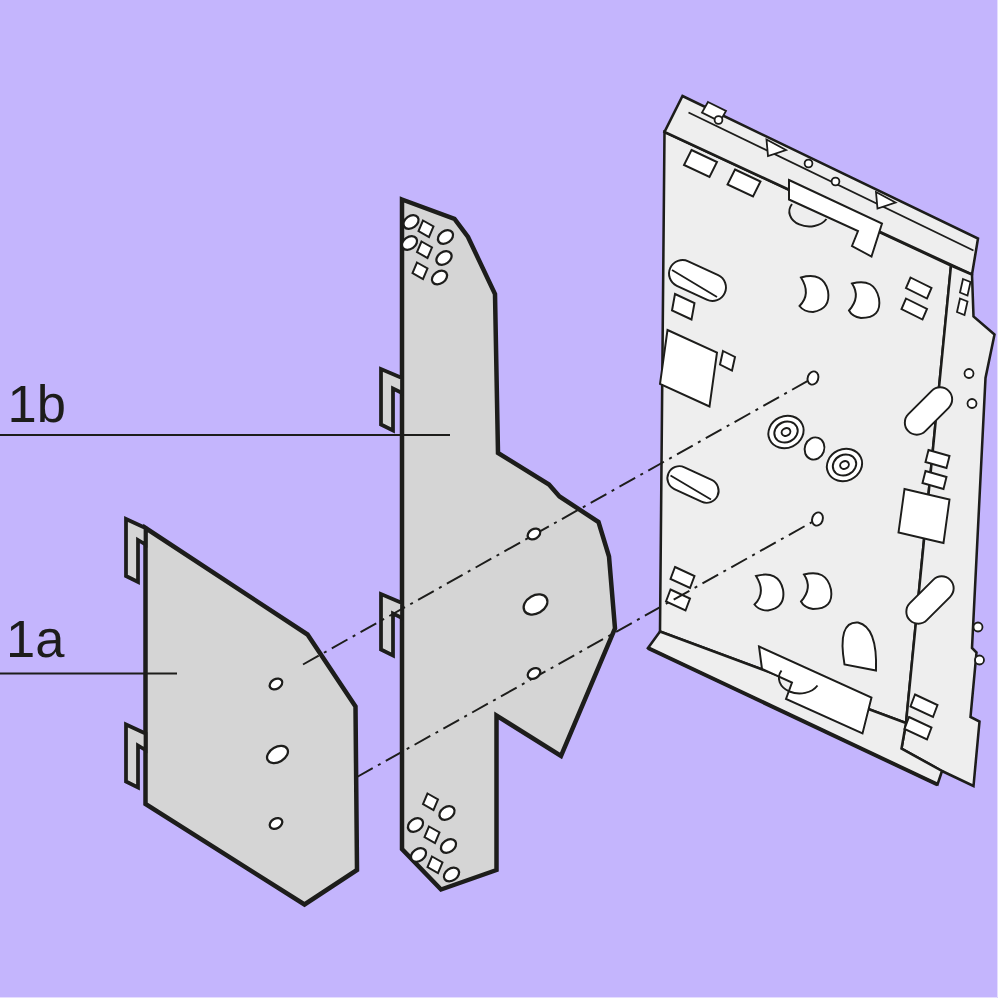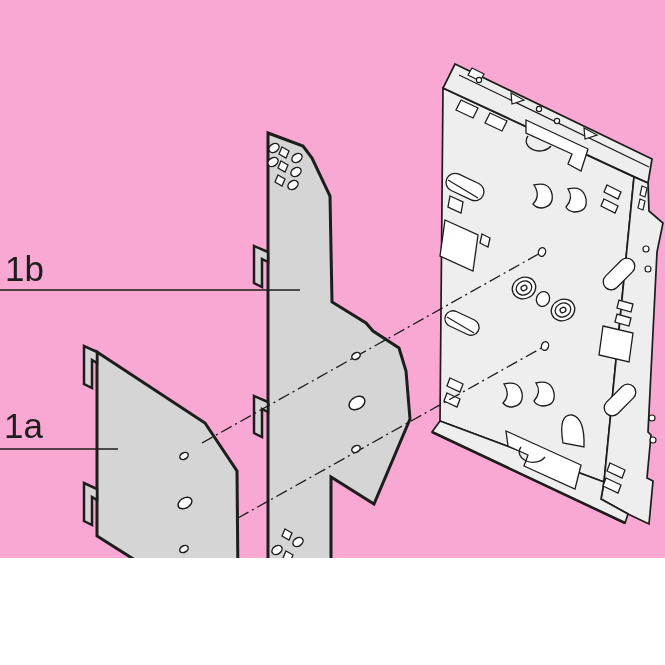--- a/index.html
+++ b/index.html
@@ -1,16 +1,16 @@
 <!DOCTYPE html>
 <html><head>
 <meta charset="utf-8">
 <style>
   html,body{margin:0;padding:0;background:#ffffff;}
-  .canvas{position:relative;width:665px;height:558px;background:#f9a8d4;overflow:hidden;
+  .canvas{position:relative;width:665px;height:665px;background:#c4b5fd;overflow:hidden;
           font-family:"Liberation Sans",sans-serif;}
   svg{display:block;}
   
   .s30{stroke:#1d1d1b;stroke-width:3;stroke-linejoin:miter;}
   .s25{stroke:#1d1d1b;stroke-width:2.5;stroke-linejoin:miter;}
   .s17{stroke:#1d1d1b;stroke-width:1.7;stroke-linejoin:miter;}
   .s15{stroke:#1d1d1b;stroke-width:1.5;}
   .s13{stroke:#1d1d1b;stroke-width:1.3;}
   .s12{stroke:#1d1d1b;stroke-width:1.2;}
   .s26{stroke:#1d1d1b;stroke-width:2.6;}

